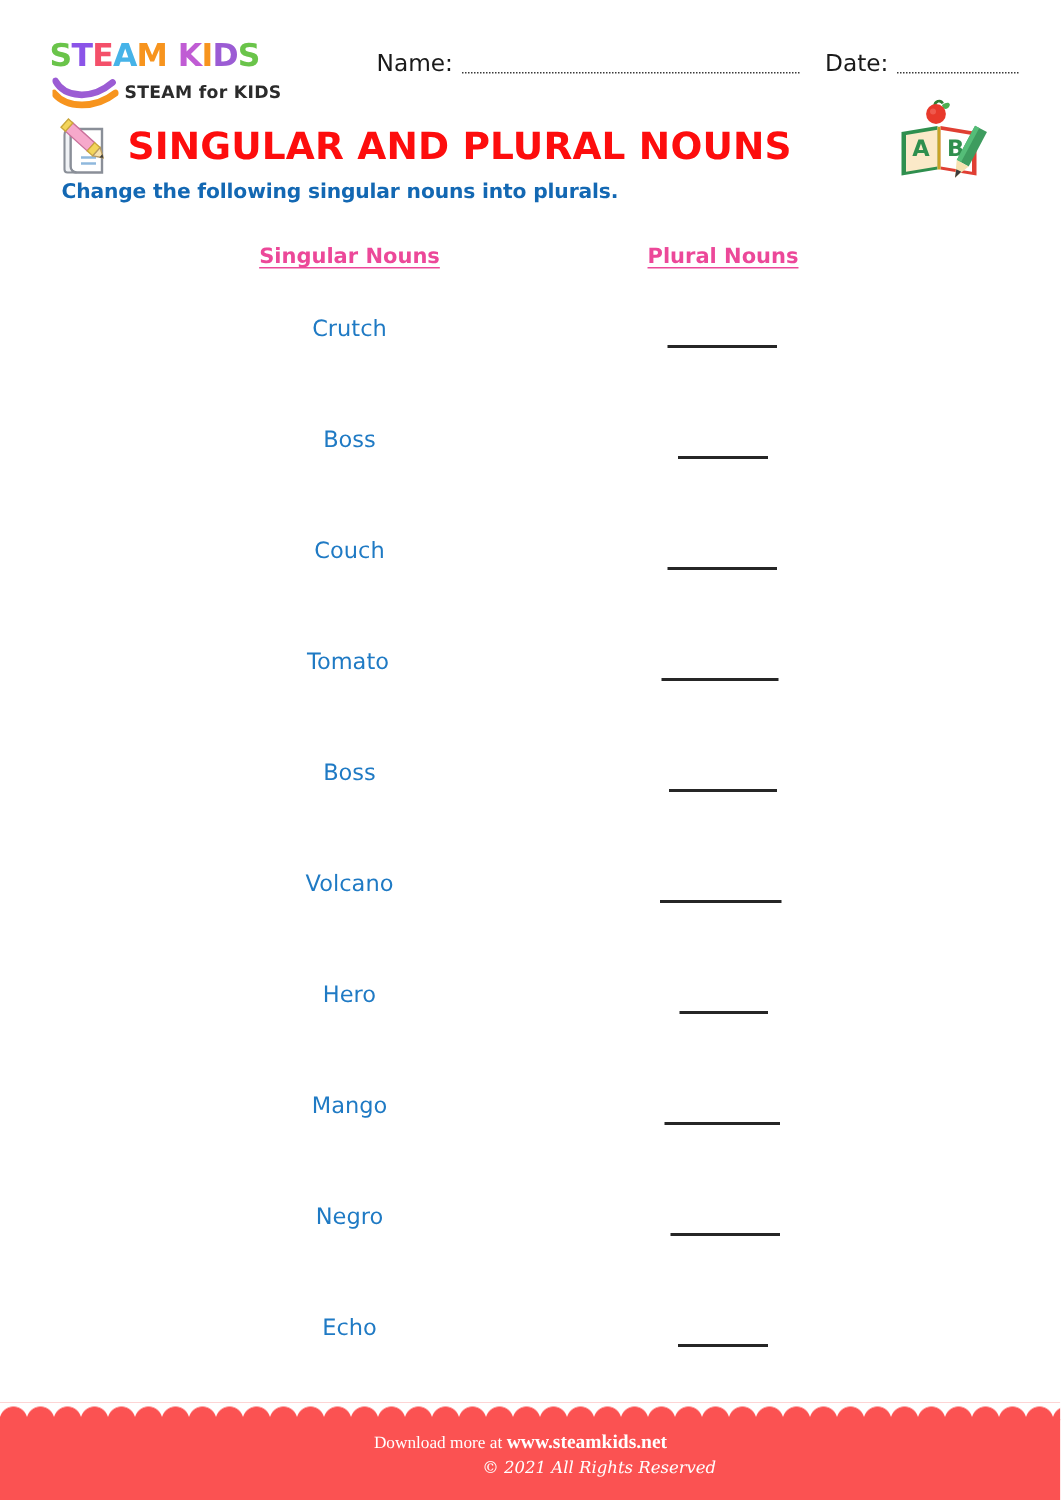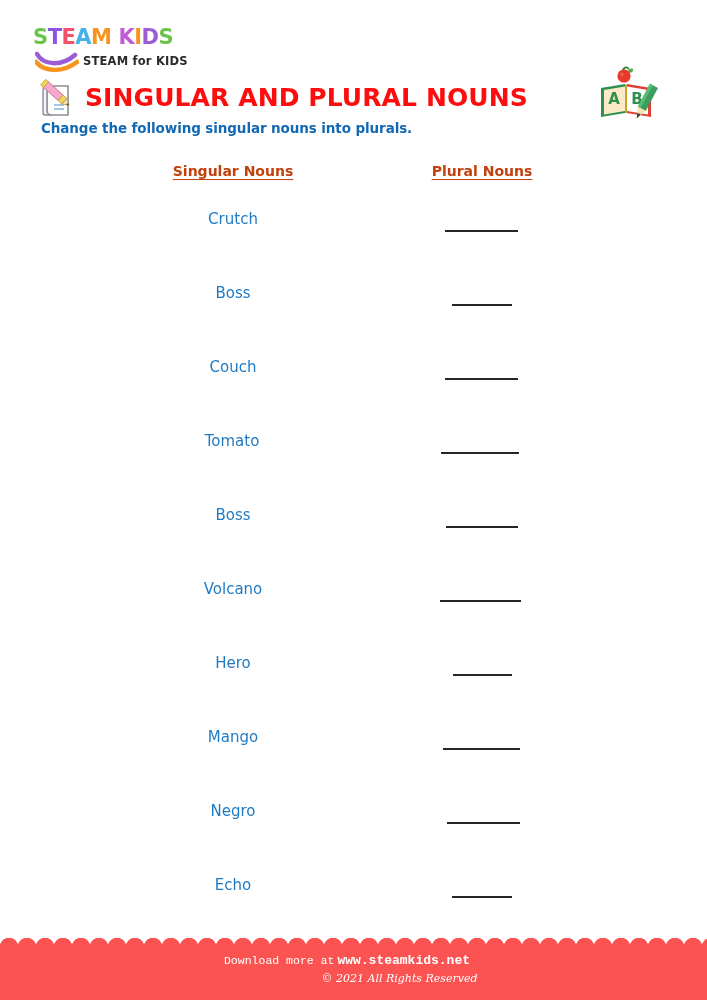--- a/index.html
+++ b/index.html
@@ -145,21 +145,21 @@
     top: 163px;
     left: 0;
     width: 707px;
     height: 22px;
   }
   .col-head {
     position: absolute;
     font-family: "DejaVu Sans", sans-serif;
     font-weight: bold;
     font-size: 14px;
-    color: #c2410c;
+    color: #ec4899;
     text-decoration: underline;
     text-underline-offset: 3px;
     white-space: nowrap;
     transform: translateX(-50%);
   }
   .col-head.singular { left: 233px; }
   .col-head.plural { left: 482px; }
 
   
   .rows {
@@ -215,21 +215,21 @@
     height: 54px;
     background: #fb5252;
   }
   .footer-line1 {
     position: absolute;
     left: 0;
     top: 18px;
     width: 694px;
     text-align: center;
     color: #ffffff;
-    font-family: Liberation Mono, monospace;
+    font-family: Liberation Serif, serif;
     font-size: 11.5px;
     white-space: nowrap;
   }
   .footer-line1 .url {
     font-weight: bold;
     font-size: 13px;
     margin-left: 3px;
   }
   .footer-line2 {
     position: absolute;
@@ -256,20 +256,27 @@
       <div class="logo-word"><span style="color: rgb(106, 196, 74);">S</span><span style="color: rgb(139, 84, 232);">T</span><span style="color: rgb(244, 80, 106);">E</span><span style="color: rgb(70, 179, 232);">A</span><span style="color: rgb(247, 148, 30);">M</span><span class="logo-gap"></span><span style="color: rgb(192, 92, 212);">K</span><span style="color: rgb(247, 148, 30);">I</span><span style="color: rgb(155, 92, 212);">D</span><span style="color: rgb(106, 196, 74);">S</span></div>
       <div class="logo-sub-row">
         <svg class="logo-swoosh" viewBox="0 0 44 22">
           <path d="M2 3 C8 14, 26 16, 40 4" stroke="#9b5cd4" stroke-width="4.5" fill="none" stroke-linecap="round"></path>
           <path d="M1 11 C9 21, 28 22, 42 11" stroke="#f7941e" stroke-width="4.5" fill="none" stroke-linecap="round"></path>
         </svg>
         <div class="logo-tagline">STEAM for KIDS</div>
       </div>
     </div>
 
+    <div class="name-date">
+      <span class="nd-label">Name:</span>
+      <span class="nd-rule name-rule"></span>
+      <span class="nd-spacer"></span>
+      <span class="nd-label">Date:</span>
+      <span class="nd-rule date-rule"></span>
+    </div>
   </div>
 
   <div class="title-row">
 
     <svg class="pencil-icon" viewBox="0 0 44 44">
       <path d="M12 8 L33 8 L33 37 L16 37 C13.5 37 12 35 12 33 Z" fill="#ffffff" stroke="#8a8f98" stroke-width="1.6"></path>
       <path d="M12 8 C9 8 8 10 8 12 L8 35 C8 36.5 9 37 10 37 L16 37 C13.8 37 12 35.2 12 33 Z" fill="#f0f2f5" stroke="#8a8f98" stroke-width="1.4"></path>
       <line x1="19" y1="27" x2="29" y2="27" stroke="#8fb8dd" stroke-width="1.6"></line>
       <line x1="19" y1="31" x2="29" y2="31" stroke="#8fb8dd" stroke-width="1.6"></line>
       <g transform="rotate(42 25 19)">

